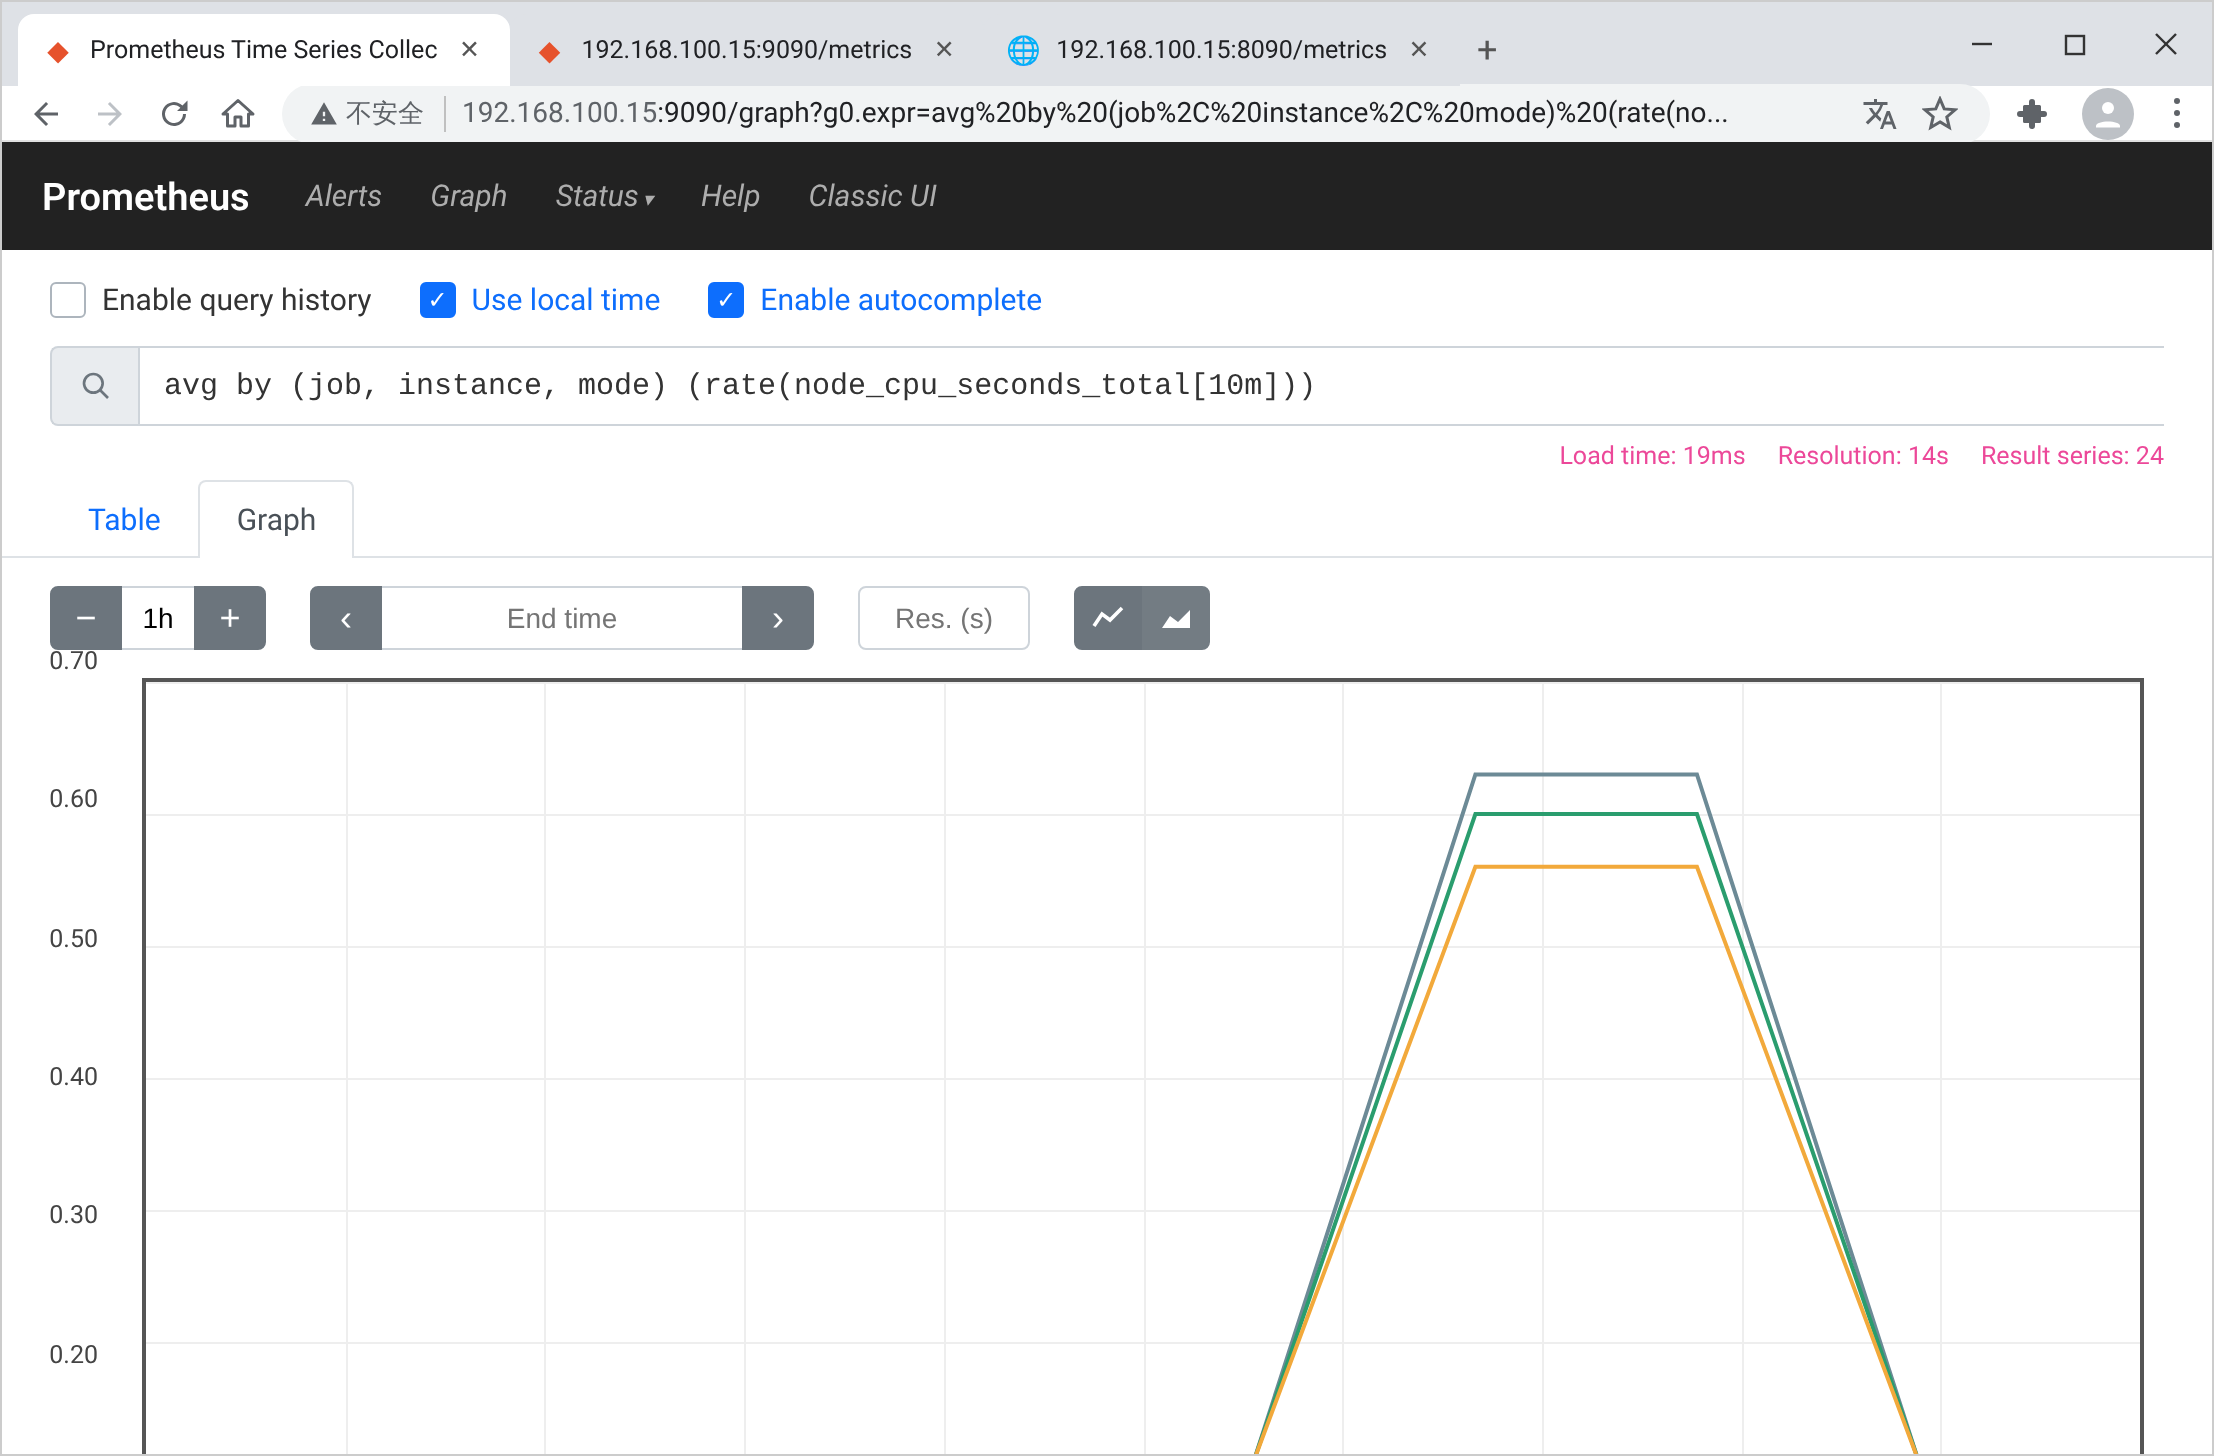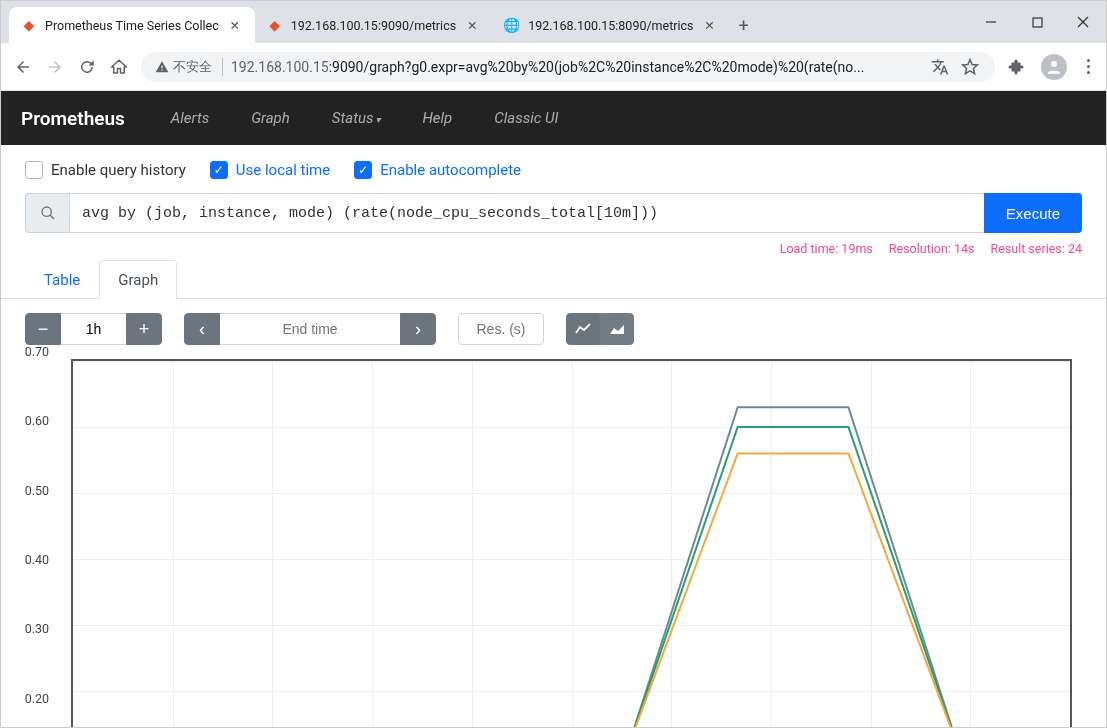--- a/index.html
+++ b/index.html
@@ -13,37 +13,37 @@
 .tab.active { background: #fff; }
 .favicon { width: 16px; height: 16px; display: inline-flex; align-items: center; justify-content: center; color: #e6522c; font-size: 14px; }
 .favicon.gray { color: #888; }
 .tab-title { flex: 1; white-space: nowrap; overflow: hidden; text-overflow: ellipsis; }
 .tab-close { width: 16px; height: 16px; color: #555; display: inline-flex; align-items: center; justify-content: center; cursor: pointer; }
 .newtab { width: 28px; display: flex; align-items: center; justify-content: center; color: #555; font-size: 18px; }
 .win-controls { display: flex; align-items: center; background: #dee1e6; }
 .win-btn { width: 46px; height: 42px; display: flex; align-items: center; justify-content: center; color: #333; cursor: pointer; }
 
 
-.toolbar { height: 48px; background: #fff; display: flex; align-items: center; padding: 0 10px; gap: 10px; border-bottom: 1px solid #e0e0e0; }
+.toolbar { height: 28px; background: #fff; display: flex; align-items: center; padding: 0 10px; gap: 10px; border-bottom: 1px solid #e0e0e0; }
 .nav-arrows { display: flex; gap: 8px; align-items: center; }
 .nav-icon { width: 24px; height: 24px; display: flex; align-items: center; justify-content: center; color: #5f6368; cursor: pointer; }
 .nav-icon.disabled { color: #bdc1c6; }
 .omnibox { flex: 1; height: 30px; background: #f1f3f4; border-radius: 15px; display: flex; align-items: center; padding: 0 14px; gap: 8px; color: #202124; font-size: 14px; }
 .omnibox .warn { display: flex; align-items: center; gap: 4px; font-size: 13px; color: #5f6368; border-right: 1px solid #c0c0c0; padding-right: 10px; }
 .omnibox-text { flex: 1; white-space: nowrap; overflow: hidden; text-overflow: ellipsis; }
 .host { color: #5f6368; }
 .right-icons { display: flex; align-items: center; gap: 14px; }
 .circ-icon { width: 22px; height: 22px; display: flex; align-items: center; justify-content: center; color: #5f6368; }
 .avatar { width: 26px; height: 26px; border-radius: 50%; background: #bdc1c6; display: flex; align-items: center; justify-content: center; }
 .dots { display: flex; flex-direction: column; gap: 3px; padding: 0 6px; }
 .dots span { width: 3px; height: 3px; border-radius: 50%; background: #5f6368; }
 
 
 .page { flex: 1; overflow: auto; }
-.prom-header { height: 54px; background: #222; color: #bbb; display: flex; align-items: center; padding: 0 20px; gap: 42px; font-size: 15px; }
+.prom-header { height: 54px; background: #222; color: #bbb; display: flex; align-items: center; padding: 0 20px; gap: 24px; font-size: 15px; }
 .brand { color: #fff; font-weight: 600; font-size: 19px; margin-right: 4px; }
 .prom-nav-item { color: #adadad; cursor: pointer; font-style: italic; }
 .caret-down { font-size: 10px; margin-left: 2px; }
 
 
 .options-row { display: flex; align-items: flex-end; gap: 24px; padding: 16px 24px 14px; font-size: 15px; }
 .chk { display: flex; align-items: center; gap: 8px; cursor: pointer; }
 .chkbox { width: 18px; height: 18px; border: 1.5px solid #adb5bd; border-radius: 3px; display: inline-flex; align-items: center; justify-content: center; }
 .chkbox.checked { background: #0d6efd; border-color: #0d6efd; color: #fff; font-size: 12px; }
 .chk.blue-label span.txt { color: #0d6efd; }
@@ -62,21 +62,21 @@
 .subtab { padding: 10px 18px; font-size: 15px; color: #0d6efd; cursor: pointer; border: 1px solid transparent; border-bottom: none; border-radius: 4px 4px 0 0; margin-bottom: -1px; }
 .subtab.active { color: #495057; border-color: #dee2e6; background: #fff; }
 
 
 .graph-controls { display: flex; padding: 14px 24px; gap: 22px; }
 .ctrl-group { display: flex; }
 .ctrl-btn { height: 32px; border: 1px solid #6c757d; background: #6c757d; color: #fff; width: 36px; display: flex; align-items: center; justify-content: center; cursor: pointer; font-size: 18px; }
 .ctrl-btn:first-child { border-radius: 4px 0 0 4px; }
 .ctrl-btn:last-child { border-radius: 0 4px 4px 0; }
 .ctrl-input { height: 32px; border: 1px solid #ced4da; border-left: none; border-right: none; text-align: center; font-size: 14px; }
-.w-small { width: 65px; }
+.w-small { width: 36px; }
 .w-mid { width: 180px; }
 .w-res { width: 86px; border-radius: 4px; border: 1px solid #ced4da; }
 .toggle-group .ctrl-btn { width: 34px; }
 .toggle-group .ctrl-btn.on { background: #6c757d; }
 .toggle-group .ctrl-btn.off { background: #6c757d; opacity: 0.95; }
 
 
 .chart-wrap { padding: 0 24px 10px; }
 .chart { position: relative; width: 100%; height: 400px; }
 .plot-area { position: absolute; left: 46px; right: 10px; top: 0; bottom: 0; border: 2px solid #555; }
@@ -220,21 +220,20 @@
     </div>
 
     <div class="query-row">
       <div class="search-addon">
           <svg width="16" height="16" viewBox="0 0 24 24">
             <circle cx="10" cy="10" r="7" fill="none" stroke="#6c757d" stroke-width="2"></circle>
             <line x1="15" y1="15" x2="21" y2="21" stroke="#6c757d" stroke-width="2"></line>
           </svg>
         </div>
       <input class="query-input" value="avg by (job, instance, mode) (rate(node_cpu_seconds_total[10m]))" style="">
-      <button class="exec-btn">Execute</button>
     </div>
 
     <div class="stats-row">
       <span>Load time: 19ms</span>
       <span>Resolution: 14s</span>
       <span>Result series: 24</span>
     </div>
 
     <div class="subtabs">
       <div class="subtab">Table</div>

